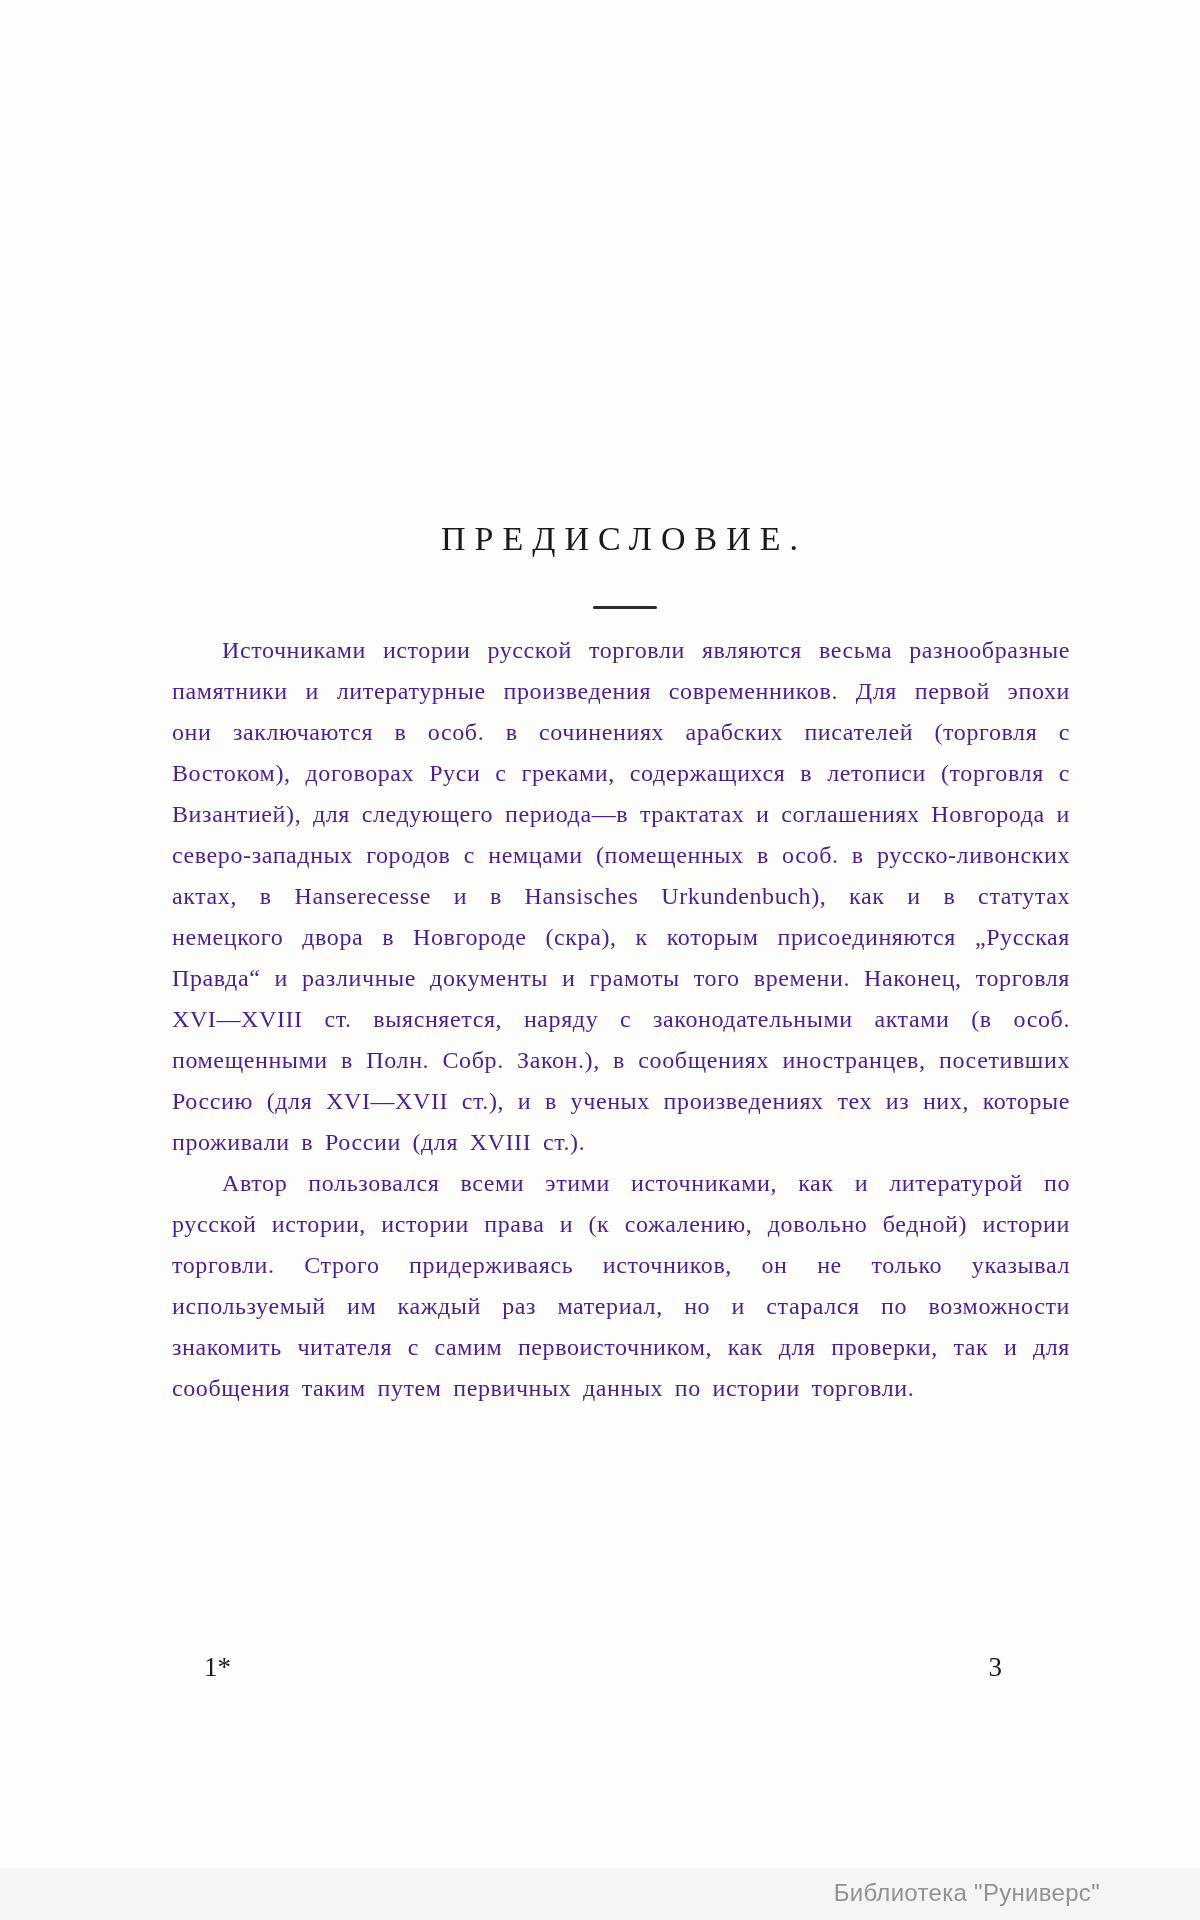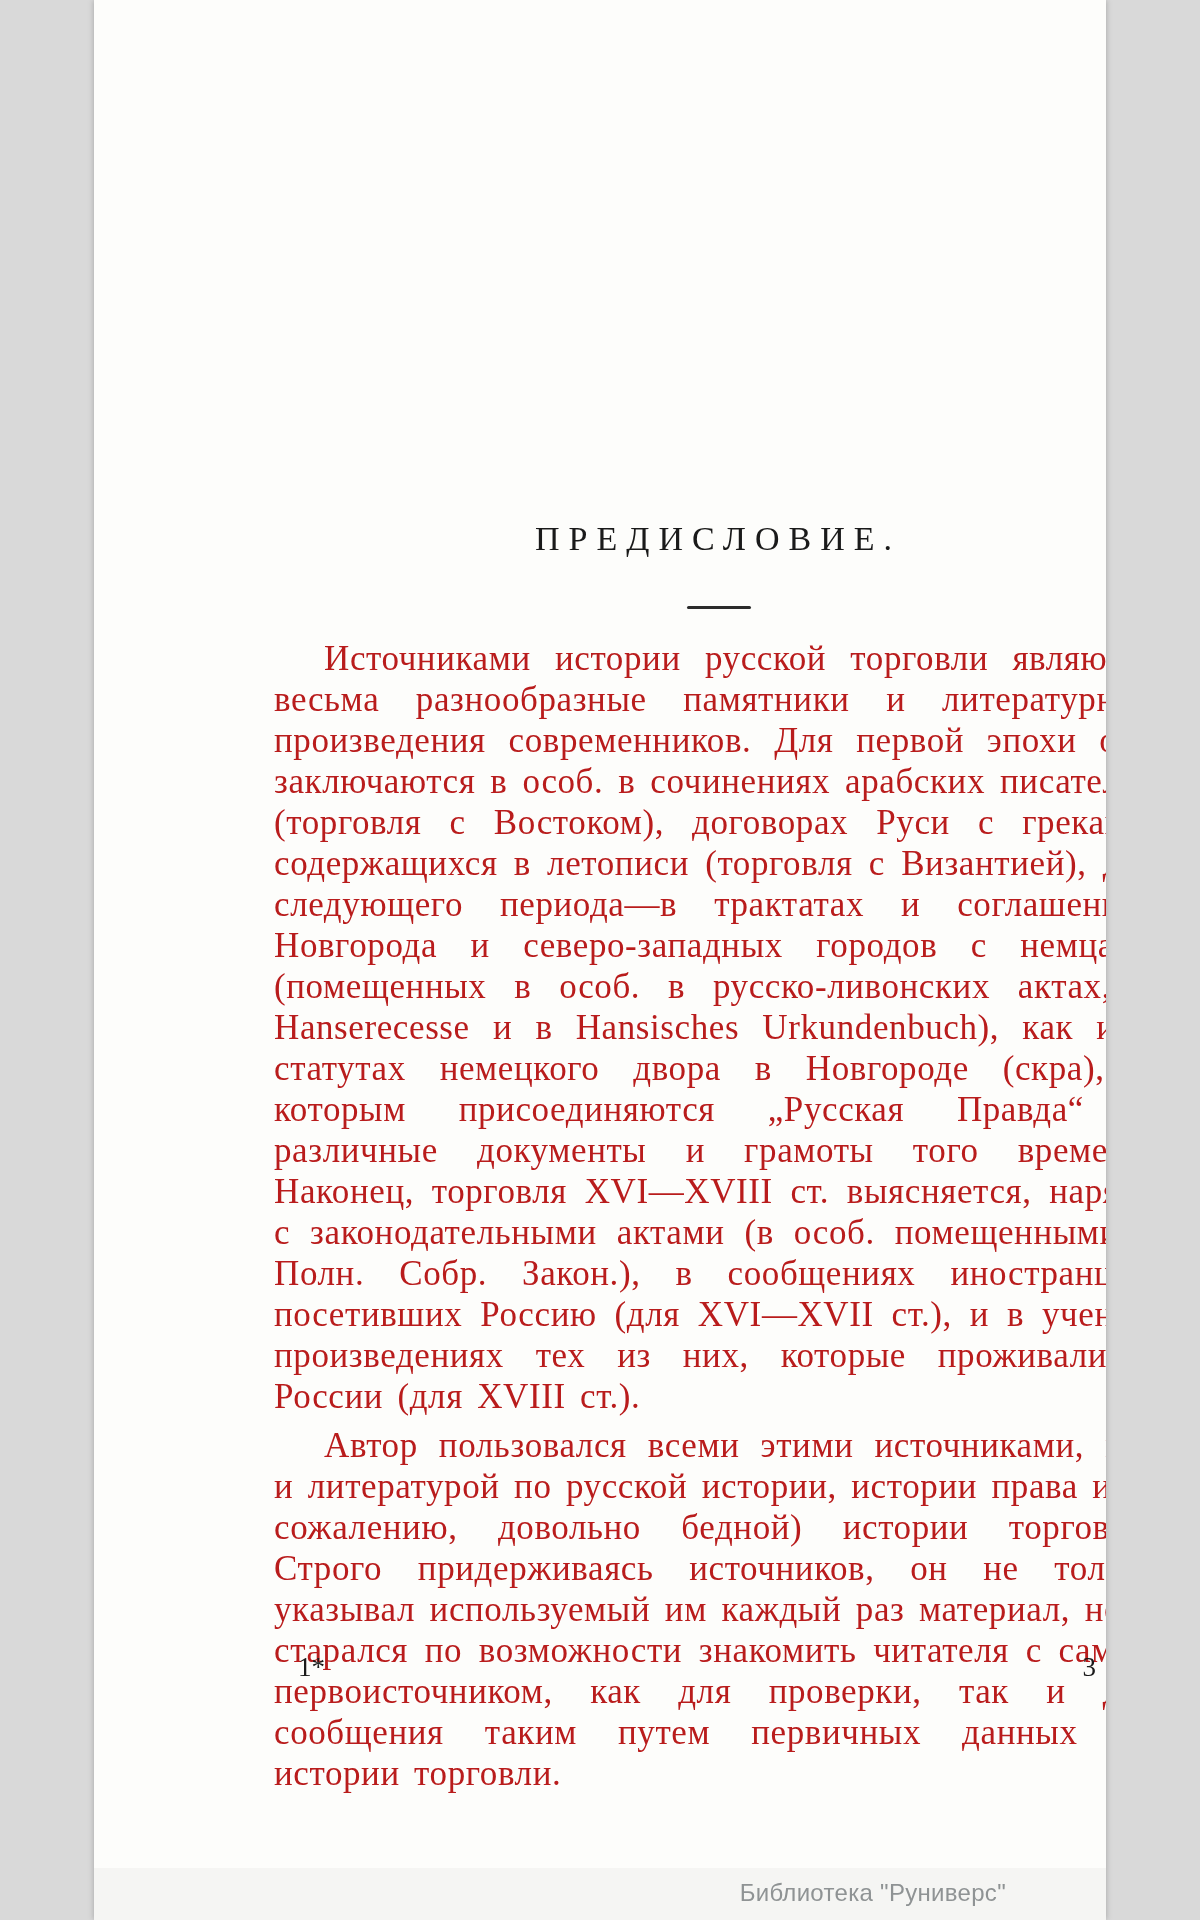--- a/index.html
+++ b/index.html
@@ -2,21 +2,21 @@
 <html><head>
 <meta charset="utf-8">
 <style>
   html, body {
     margin: 0;
     padding: 0;
     background: #d9d9d9;
   }
   .page {
     position: relative;
-    width: 1012px;
+    width: 1200px;
     height: 1920px;
     margin: 0 auto;
     background: #fdfdfb;
     overflow: hidden;
     font-family: "Liberation Serif", "DejaVu Serif", serif;
     color: #1c1c1c;
     box-shadow: 0 0 6px rgba(0,0,0,0.25);
   }
   .title {
     position: absolute;
@@ -40,28 +40,28 @@
     background: #2b2b2b;
     border-radius: 2px;
   }
   .text-block {
     position: absolute;
     top: 630px;
     left: 172px;
     width: 898px;
   }
   .para {
-    margin: 8px;
-    font-size: 35px;
+    margin: 0;
+    font-size: 24px;
     line-height: 41px;
     text-align: justify;
     text-indent: 50px;
     letter-spacing: 0.6px;
     word-spacing: 5px;
-    color: #b91c1c;
+    color: #4c1d95;
   }
   .footer {
     position: absolute;
     top: 1652px;
     left: 176px;
     width: 896px;
     display: flex;
     justify-content: space-between;
     padding: 0;
     box-sizing: border-box;

